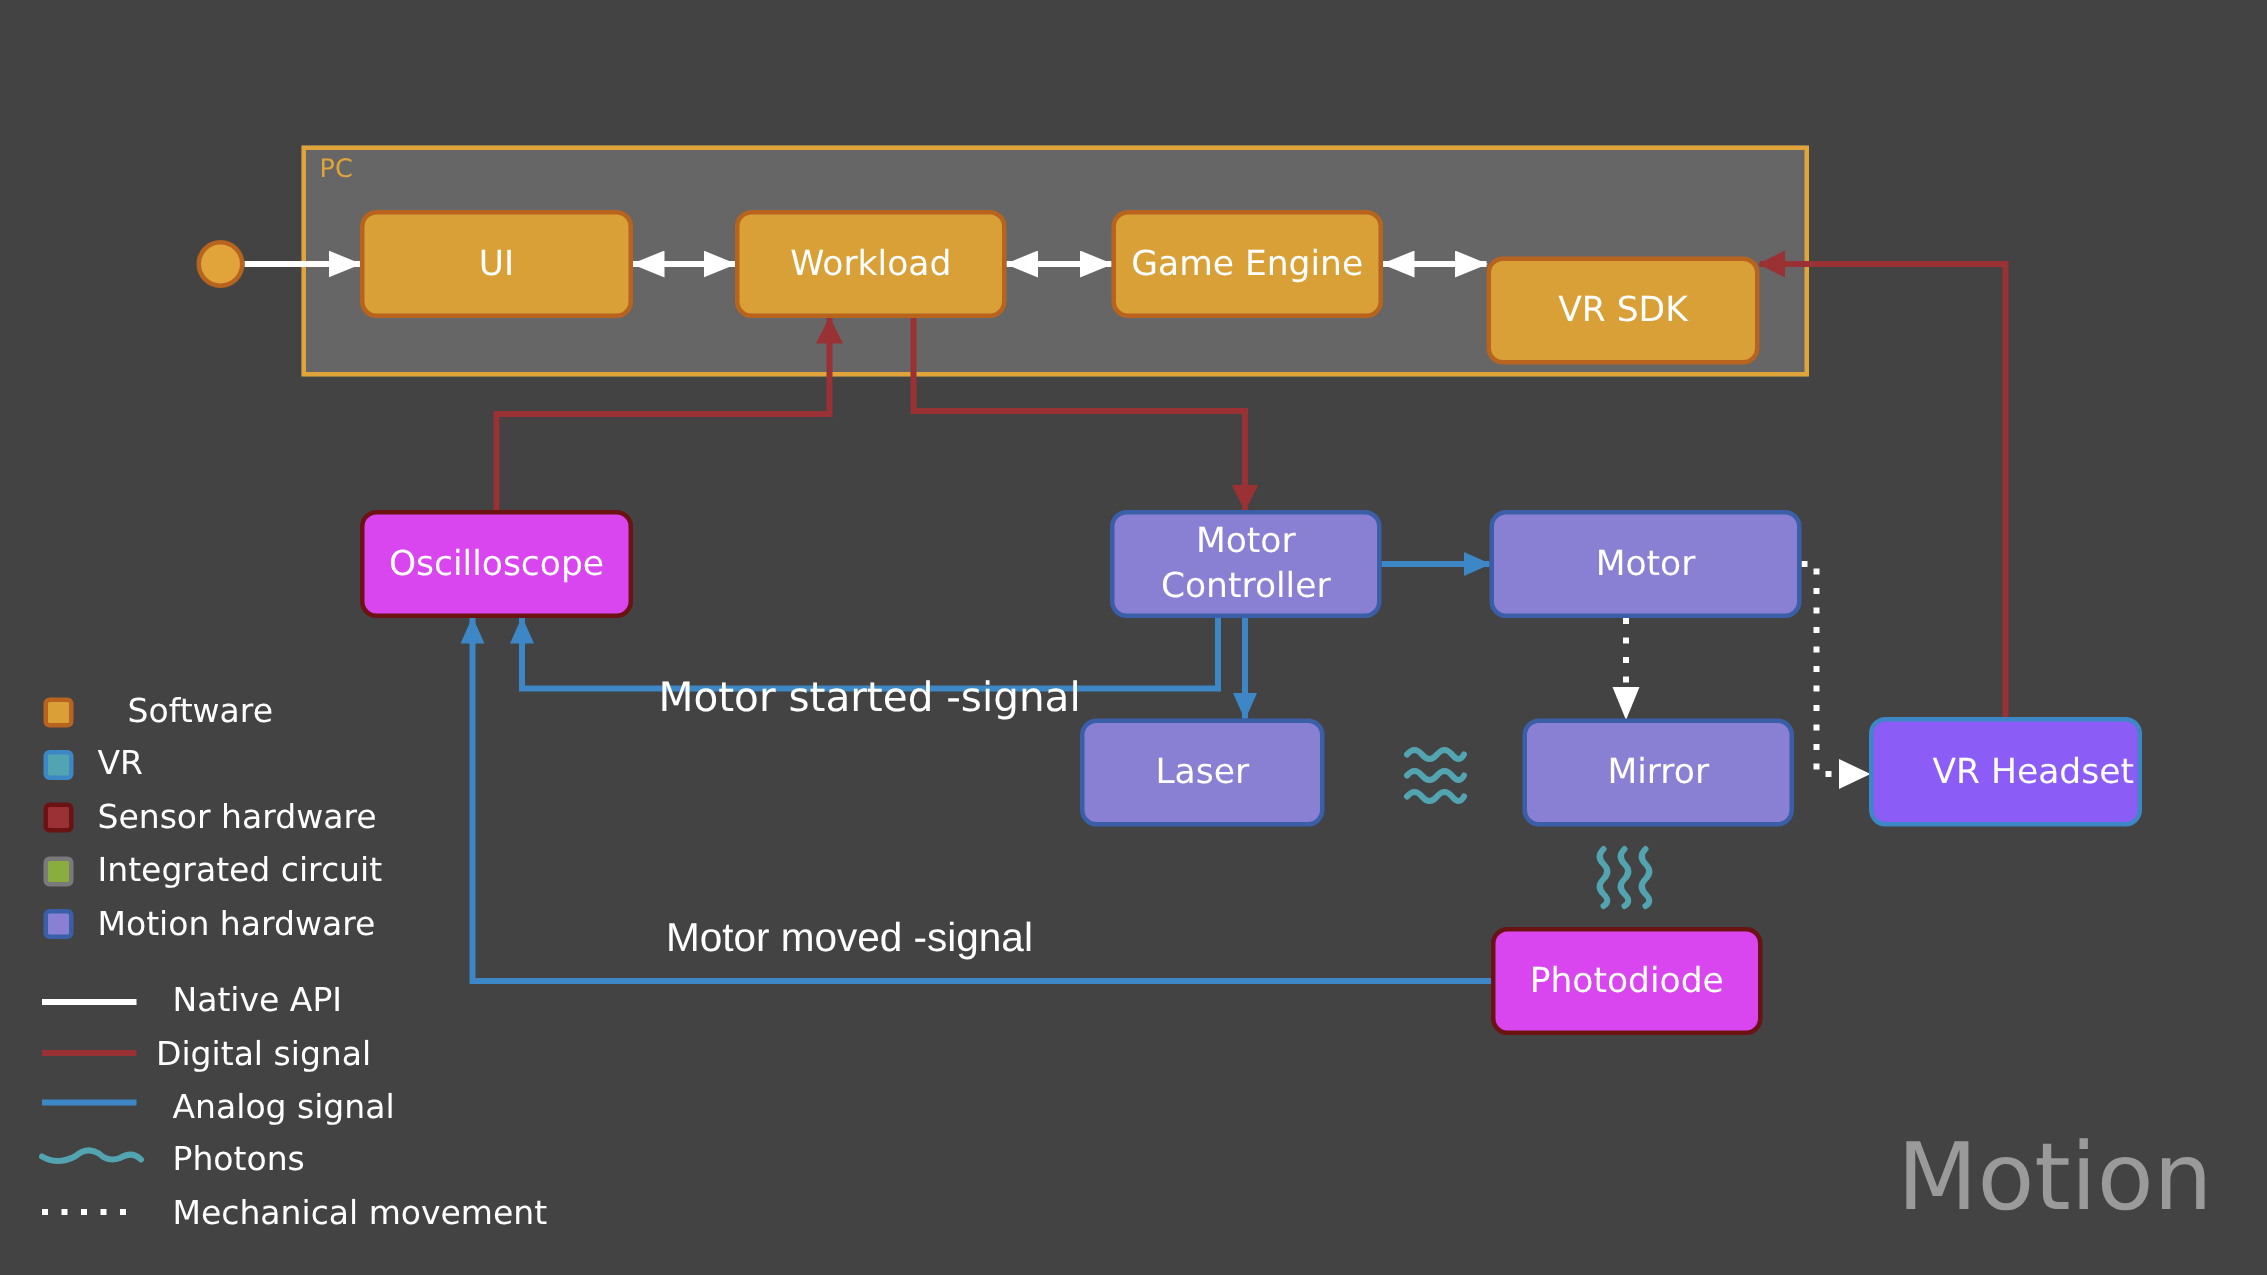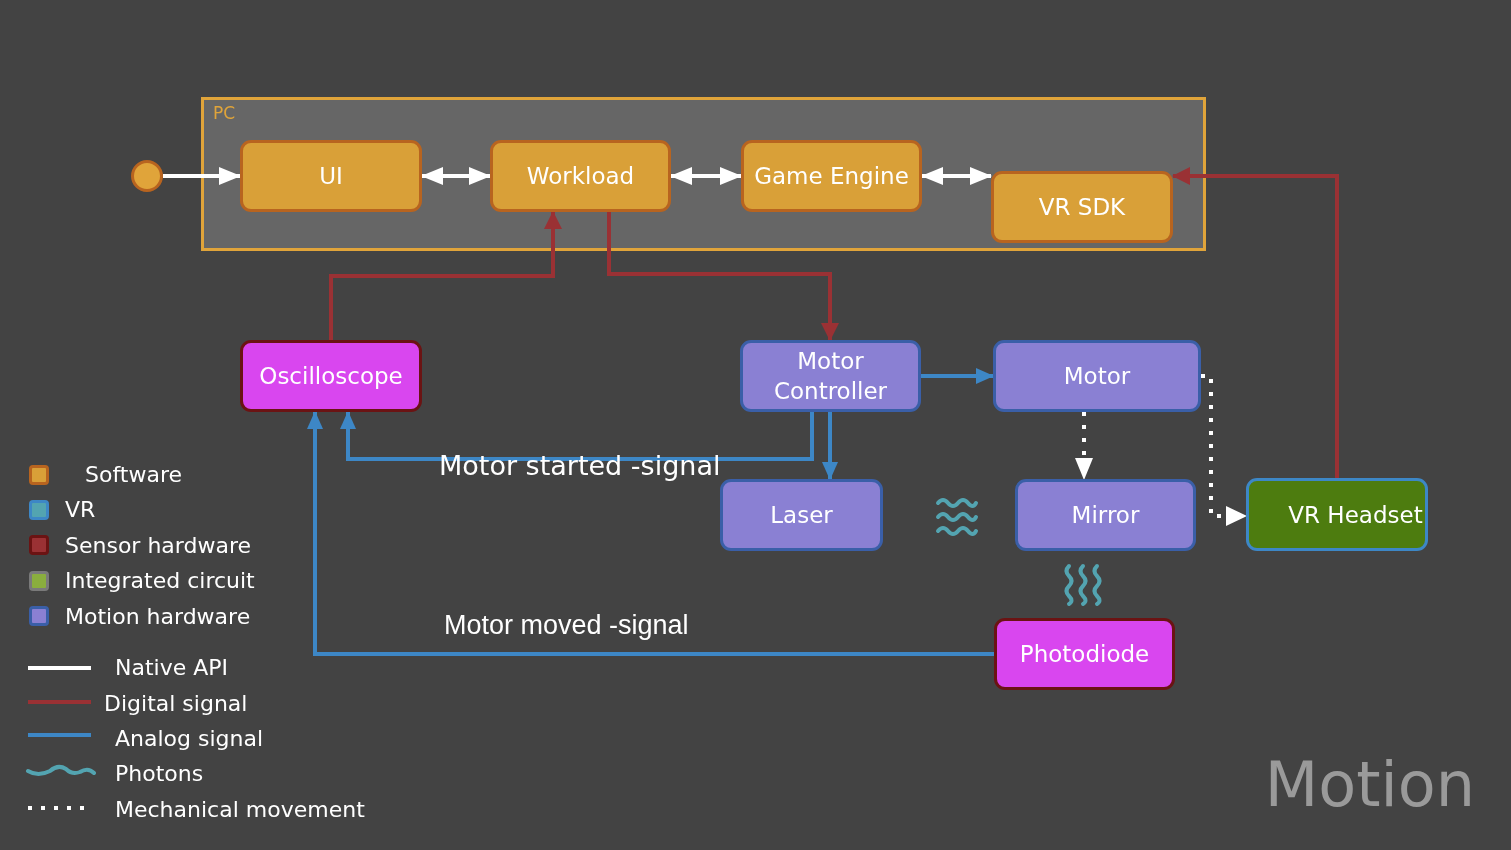--- a/index.html
+++ b/index.html
@@ -6,21 +6,21 @@
   body { width:1511px; height:850px; background:#434343; position:relative; overflow:hidden;
          font-family:"DejaVu Sans", sans-serif; color:#fff; }
   .abs { position:absolute; }
   .pc-group { left:201px; top:97px; width:1005px; height:154px; background:#666666; border:3px solid #e0a43a; box-sizing:border-box; }
   .pc-label { left:213px; top:103px; font-size:17px; color:#e0a43a; }
   .node { position:absolute; box-sizing:border-box; border-radius:11px; border-width:3px; border-style:solid;
           display:flex; align-items:center; justify-content:center; text-align:center; color:#fff; font-size:23px; line-height:30px; }
   .software { background:#d9a038; border-color:#b8641f; }
   .sensor { background:#d946ef; border-color:#6b1313; }
   .motion { background:#8a80d3; border-color:#3a5fa8; }
-  .vr { background:#4d7c0f; border-color:#3d87c6;padding-left:37px; }
+  .vr { background:#8b5cf6; border-color:#3d87c6;padding-left:37px; }
   .start-dot { left:131px; top:160px; width:32px; height:32px; border-radius:50%; background:#e0a43a; border:3px solid #b8641f; box-sizing:border-box; }
   .signal-label { font-size:27px; color:#fff; white-space:nowrap; }
   .legend-swatch { width:20px; height:20px; border-radius:4px; border-width:3px; border-style:solid; box-sizing:border-box; }
   .legend-text { font-size:22px; color:#fff; white-space:nowrap; }
   .title-word { right:36px; top:748px; font-size:62px; color:#9a9a9a; }
   svg.wires { position:absolute; left:0; top:0; }
 </style>
 </head>
 <body>
 

